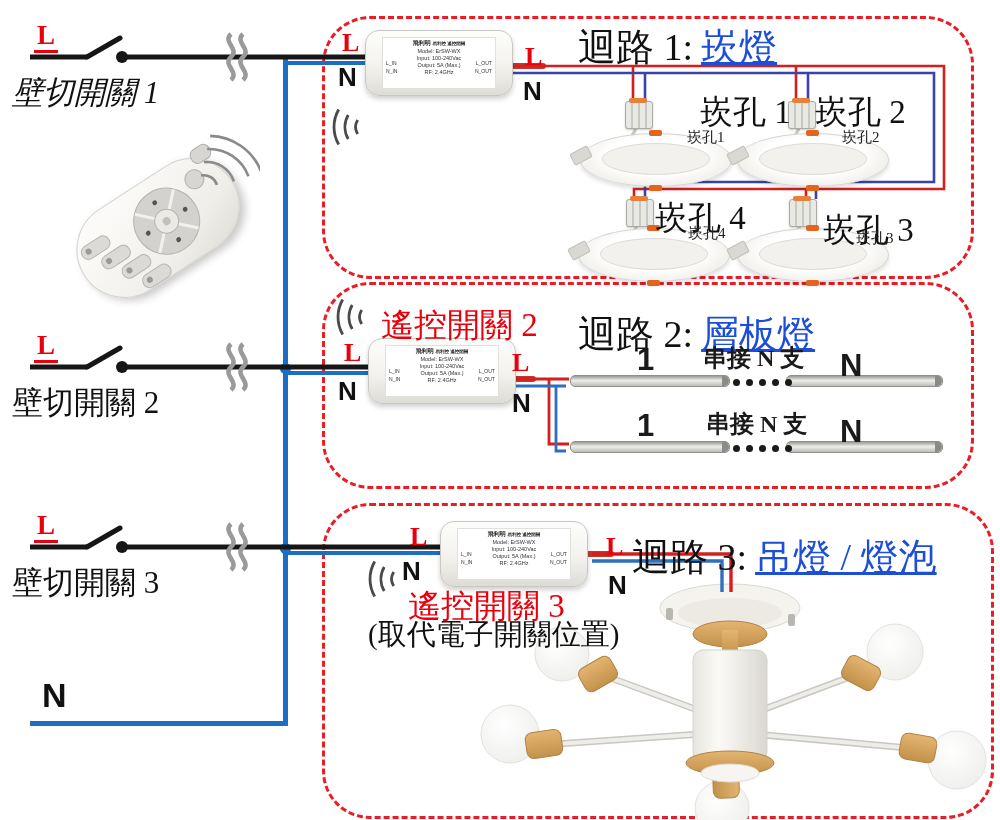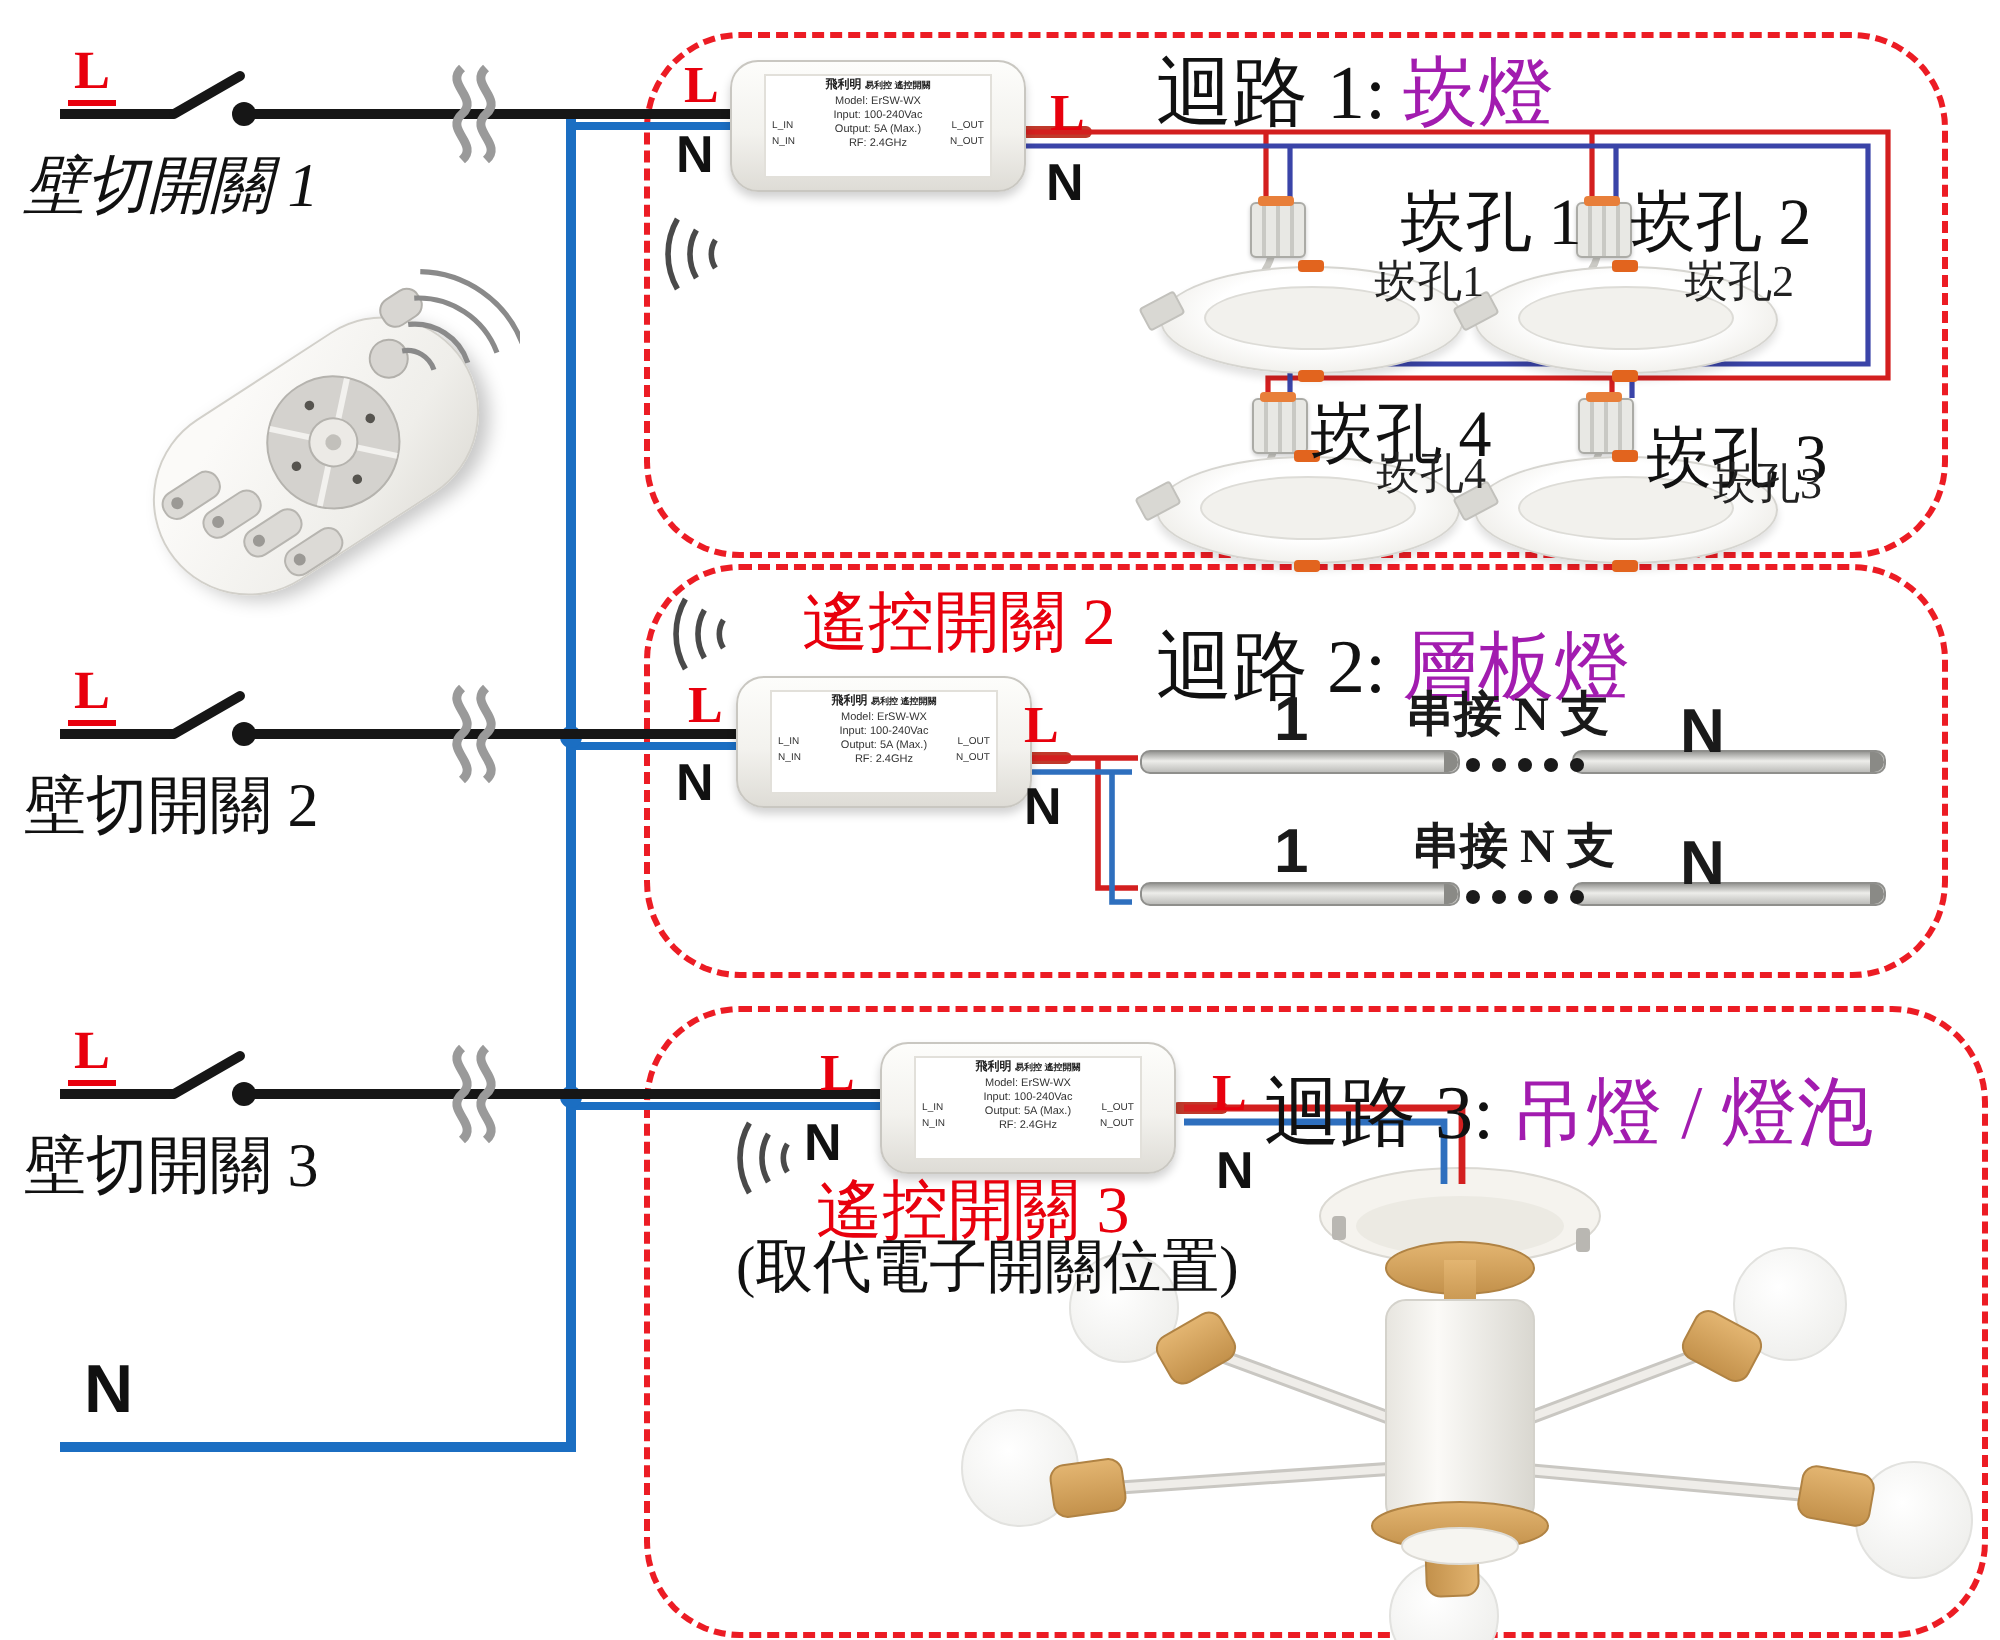--- a/index.html
+++ b/index.html
@@ -16,21 +16,21 @@
   .lio{position:absolute;font-family:"Liberation Serif","DejaVu Serif",serif;font-weight:bold;
        font-size:26px;color:#e8000d;z-index:6;line-height:1;}
   .nio{position:absolute;font-size:26px;font-weight:bold;color:#111;z-index:6;line-height:1;}
   .nbig{position:absolute;font-size:34px;font-weight:bold;color:#111;z-index:6;line-height:1;}
   
   .bus{position:absolute;background:#1b6ec2;z-index:2;}
   .busdot{position:absolute;width:11px;height:11px;border-radius:50%;background:#1b6ec2;z-index:3;}
   
   .ctitle{position:absolute;font-family:"Liberation Serif","DejaVu Serif",serif;
           font-size:38px;color:#111;z-index:5;white-space:nowrap;line-height:1;}
-  .ctitle .main{color:#a21caf;margin-left:8px;}
+  .ctitle .main{color:#1d4ed8;margin-left:8px;text-decoration:underline;}
   .remlabel{position:absolute;font-family:"Liberation Serif","DejaVu Serif",serif;
             font-size:33px;color:#e8000d;z-index:5;white-space:nowrap;line-height:1;}
   .notelabel{position:absolute;font-family:"Liberation Serif","DejaVu Serif",serif;
              font-size:29px;color:#111;z-index:5;white-space:nowrap;line-height:1;margin-left:36px;}
   
   .module{position:absolute;width:146px;height:64px;border-radius:14px;z-index:4;
           background:linear-gradient(180deg,#fdfdfb 0%,#f3f2ee 55%,#dedcd6 100%);
           border:1px solid #c9c7c1;box-shadow:0 3px 5px rgba(0,0,0,0.18);}
   .mlabel{position:absolute;left:11%;top:10%;width:78%;height:80%;background:#ffffff;
           border:1px solid #e2e0da;font-size:5.5px;color:#333;text-align:center;line-height:1.25;
@@ -47,21 +47,21 @@
              border:1.5px solid #d6d5d0;box-shadow:0 3px 4px rgba(0,0,0,0.12);}
   .dl .inner{position:absolute;left:22px;top:10px;width:106px;height:30px;border-radius:50%;
              background:#f2f1ed;border:1px solid #dddcd7;}
   .dl .clip{position:absolute;width:13px;height:6px;background:#e2641e;border-radius:2px;left:69px;}
   .dl .clip.t{top:-3px;} .dl .clip.b{bottom:-4px;}
   .dl .tab{position:absolute;left:-9px;top:16px;width:18px;height:11px;background:#d9d8d3;
            border:1px solid #c2c1bc;transform:rotate(-28deg);border-radius:2px;}
   .dlname{position:absolute;font-family:"Liberation Serif","DejaVu Serif",serif;
           font-size:33px;color:#111;z-index:5;white-space:nowrap;line-height:1;}
   .dlcap{position:absolute;font-family:"Liberation Serif","DejaVu Serif",serif;
-         font-size:22px;color:#222;z-index:5;white-space:nowrap;line-height:1;}
+         font-size:15px;color:#222;z-index:5;white-space:nowrap;line-height:1;}
   
   .conn{position:absolute;width:26px;height:26px;z-index:4;background:#e4e4e0;border:1px solid #ababa6;
         border-radius:3px;box-shadow:0 1px 2px rgba(0,0,0,0.2);
         background-image:repeating-linear-gradient(90deg,#e8e8e4 0 5px,#c9c9c4 5px 7px);}
   .conn:after{content:"";position:absolute;left:3px;top:-4px;width:18px;height:5px;background:#e87f3a;border-radius:2px;}
   
   .strip{position:absolute;height:10px;border-radius:5px;z-index:4;
          background:linear-gradient(180deg,#999996 0%,#ededea 45%,#bdbdba 100%);border:1px solid #8f8f8c;}
   .strip:after{content:"";position:absolute;right:0;top:0;width:7px;height:100%;background:#8a8a86;border-radius:0 5px 5px 0;}
   .dots{position:absolute;z-index:4;display:flex;gap:6px;}
@@ -250,21 +250,21 @@
   <div class="dlcap" style="left:687px;top:130px;">崁孔1</div>
   <div class="dlcap" style="left:842px;top:130px;">崁孔2</div>
   <div class="dlcap" style="left:688px;top:226px;">崁孔4</div>
   <div class="dlcap" style="left:856px;top:231px;">崁孔3</div>
 
   <svg class="abs" style="left:330px;top:286px;z-index:4;" width="46" height="62" viewBox="0 0 46 62">
     <path d="M31.7,38 A13,13 0 0 1 31.7,24" stroke="#4a4a4a" stroke-width="2.8" fill="none"></path>
     <path d="M22.2,43 A24,24 0 0 1 22.2,19" stroke="#4a4a4a" stroke-width="2.8" fill="none"></path>
     <path d="M12.7,48.5 A35,35 0 0 1 12.7,13.5" stroke="#4a4a4a" stroke-width="2.8" fill="none"></path>
   </svg>
-  <div class="remlabel" style="left:381px;top:296px;margin-left:20px;">遙控開關 2</div>
+  <div class="remlabel" style="left:381px;top:309px;">遙控開關 2</div>
   <div class="ctitle" style="left:578px;top:315px;">
     <span>迴路 2:</span><span class="main">層板燈</span>
   </div>
 
   <div class="module" style="left:368px;top:338px;">
     <div class="mlabel">
       <div class="mbrand"><span>飛利明</span> <span class="sub">易利控 遙控開關</span></div>
       <div>Model: ErSW-WX</div>
       <div>Input: 100-240Vac</div>
       <div>Output: 5A (Max.)</div>

